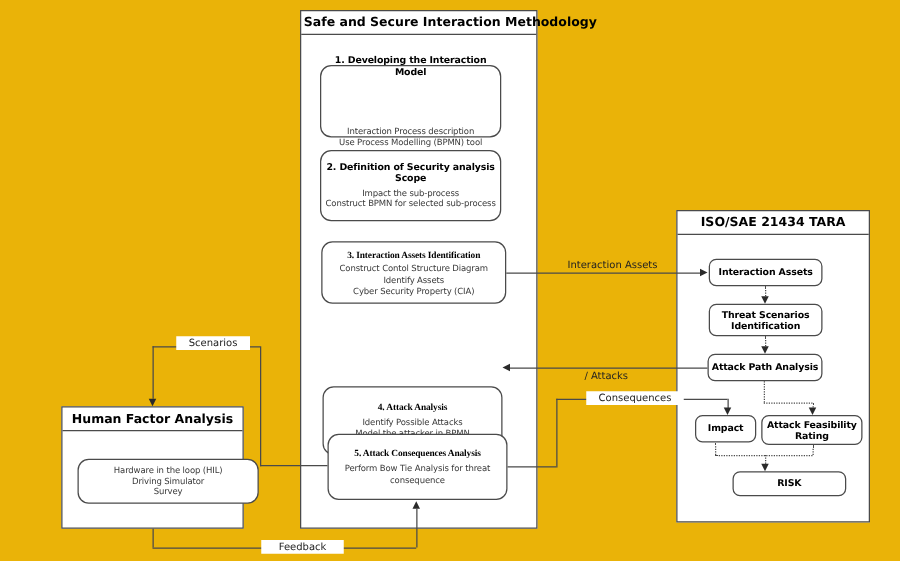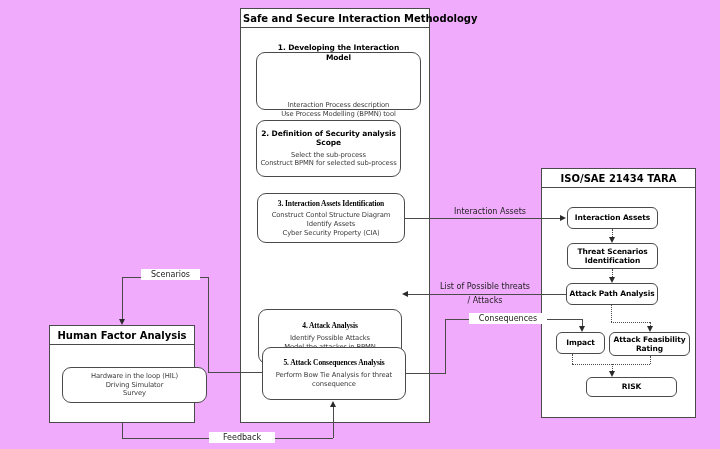--- a/index.html
+++ b/index.html
@@ -1,17 +1,17 @@
 <!DOCTYPE html>
 <html><head>
 <meta charset="utf-8">
 <style>
   html,body{margin:0;padding:0;background:#fff;}
   .canvas{
-    position:relative;width:720px;height:449px;background:#f0abfc;overflow:hidden;
+    position:relative;width:720px;height:449px;background:#eab308;overflow:hidden;
     font-family:"DejaVu Sans","Liberation Sans",sans-serif;color:#111;
   }
   
   .panel{position:absolute;background:#fff;border:1px solid #4a4a4a;box-sizing:border-box;}
   .panel-header{
     border-bottom:1px solid #4a4a4a;text-align:center;font-weight:bold;
     font-size:10px;padding:4px 2px 3px 2px;white-space:nowrap;color:#000;
   }
   
   .box{
@@ -53,34 +53,34 @@
 </style>
 </head>
 <body>
 
 <div class="canvas">
 
   <div class="panel" style="left:240px;top:8px;width:190px;height:415px;">
     <div class="panel-header">Safe and Secure Interaction Methodology</div>
   </div>
 
-  <div class="box" style="left:256px;top:52px;width:165px;height:58px;gap:36px;">
+  <div class="box" style="left:256px;top:52px;width:145px;height:58px;gap:36px;">
     <span class="bx-title">1. Developing the Interaction
 Model</span>
     <div class="sub">
       <span>Interaction Process description</span>
       <span>Use Process Modelling (BPMN) tool</span>
     </div>
   </div>
 
   <div class="box" style="left:256px;top:120px;width:145px;height:57px;">
     <span class="bx-title">2. Definition of  Security analysis
 Scope</span>
     <div class="sub">
-      <span>Select the sub-process</span>
+      <span>Impact the sub-process</span>
       <span>Construct BPMN for selected sub-process</span>
     </div>
   </div>
 
   <div class="box" style="left:257px;top:193px;width:148px;height:50px;">
     <span class="bx-title one">3. Interaction Assets Identification</span>
     <div class="sub">
       <span>Construct Contol Structure Diagram</span>
       <span>Identify Assets</span>
       <span>Cyber Security Property (CIA)</span>
@@ -143,21 +143,20 @@
       <span>Survey</span>
     </div>
   </div>
 
   <div class="ln h" style="left:405px;top:218px;width:155px;"></div>
   <div class="arr r" style="left:560px;top:215px;"></div>
   <div class="edge-label" style="left:430px;top:206px;width:120px;">Interaction Assets</div>
 
   <div class="ln h" style="left:408px;top:294px;width:158px;"></div>
   <div class="arr l" style="left:402px;top:291px;"></div>
-  <div class="edge-label" style="left:425px;top:281px;width:120px;">List of Possible threats</div>
   <div class="edge-label" style="left:425px;top:295px;width:120px;">/ Attacks</div>
 
   <div class="ln h" style="left:406px;top:373px;width:39px;"></div>
   <div class="ln v" style="left:445px;top:319px;height:55px;"></div>
   <div class="ln h" style="left:445px;top:319px;width:137px;"></div>
   <div class="ln v" style="left:582px;top:319px;height:8px;"></div>
   <div class="arr d" style="left:579px;top:326px;"></div>
   <div class="edge-label bg" style="left:469px;top:313px;width:74px;">Consequences</div>
 
   <div class="ln h" style="left:208px;top:372px;width:54px;"></div>

